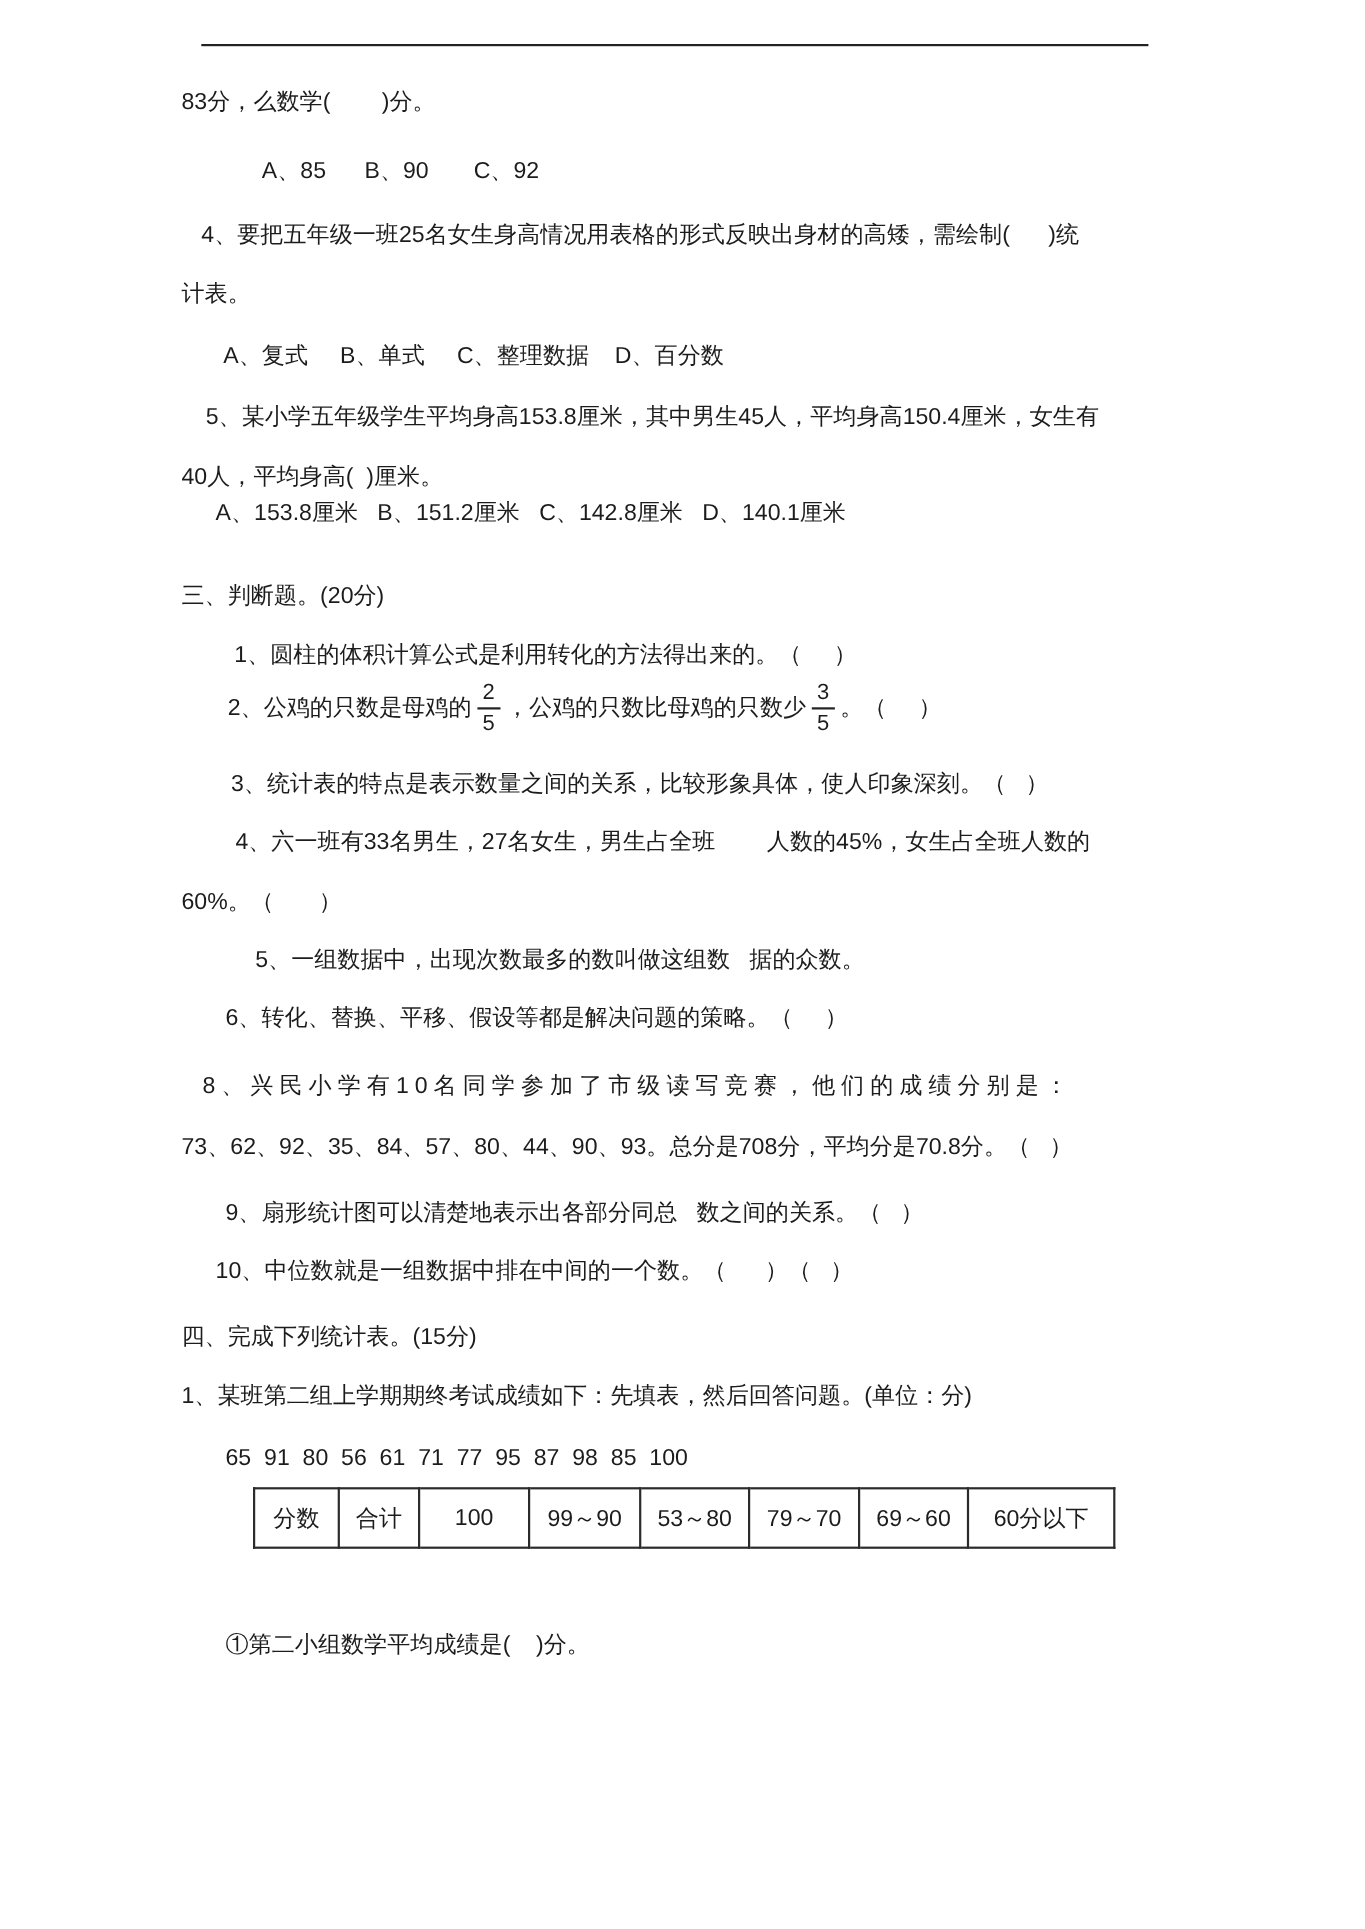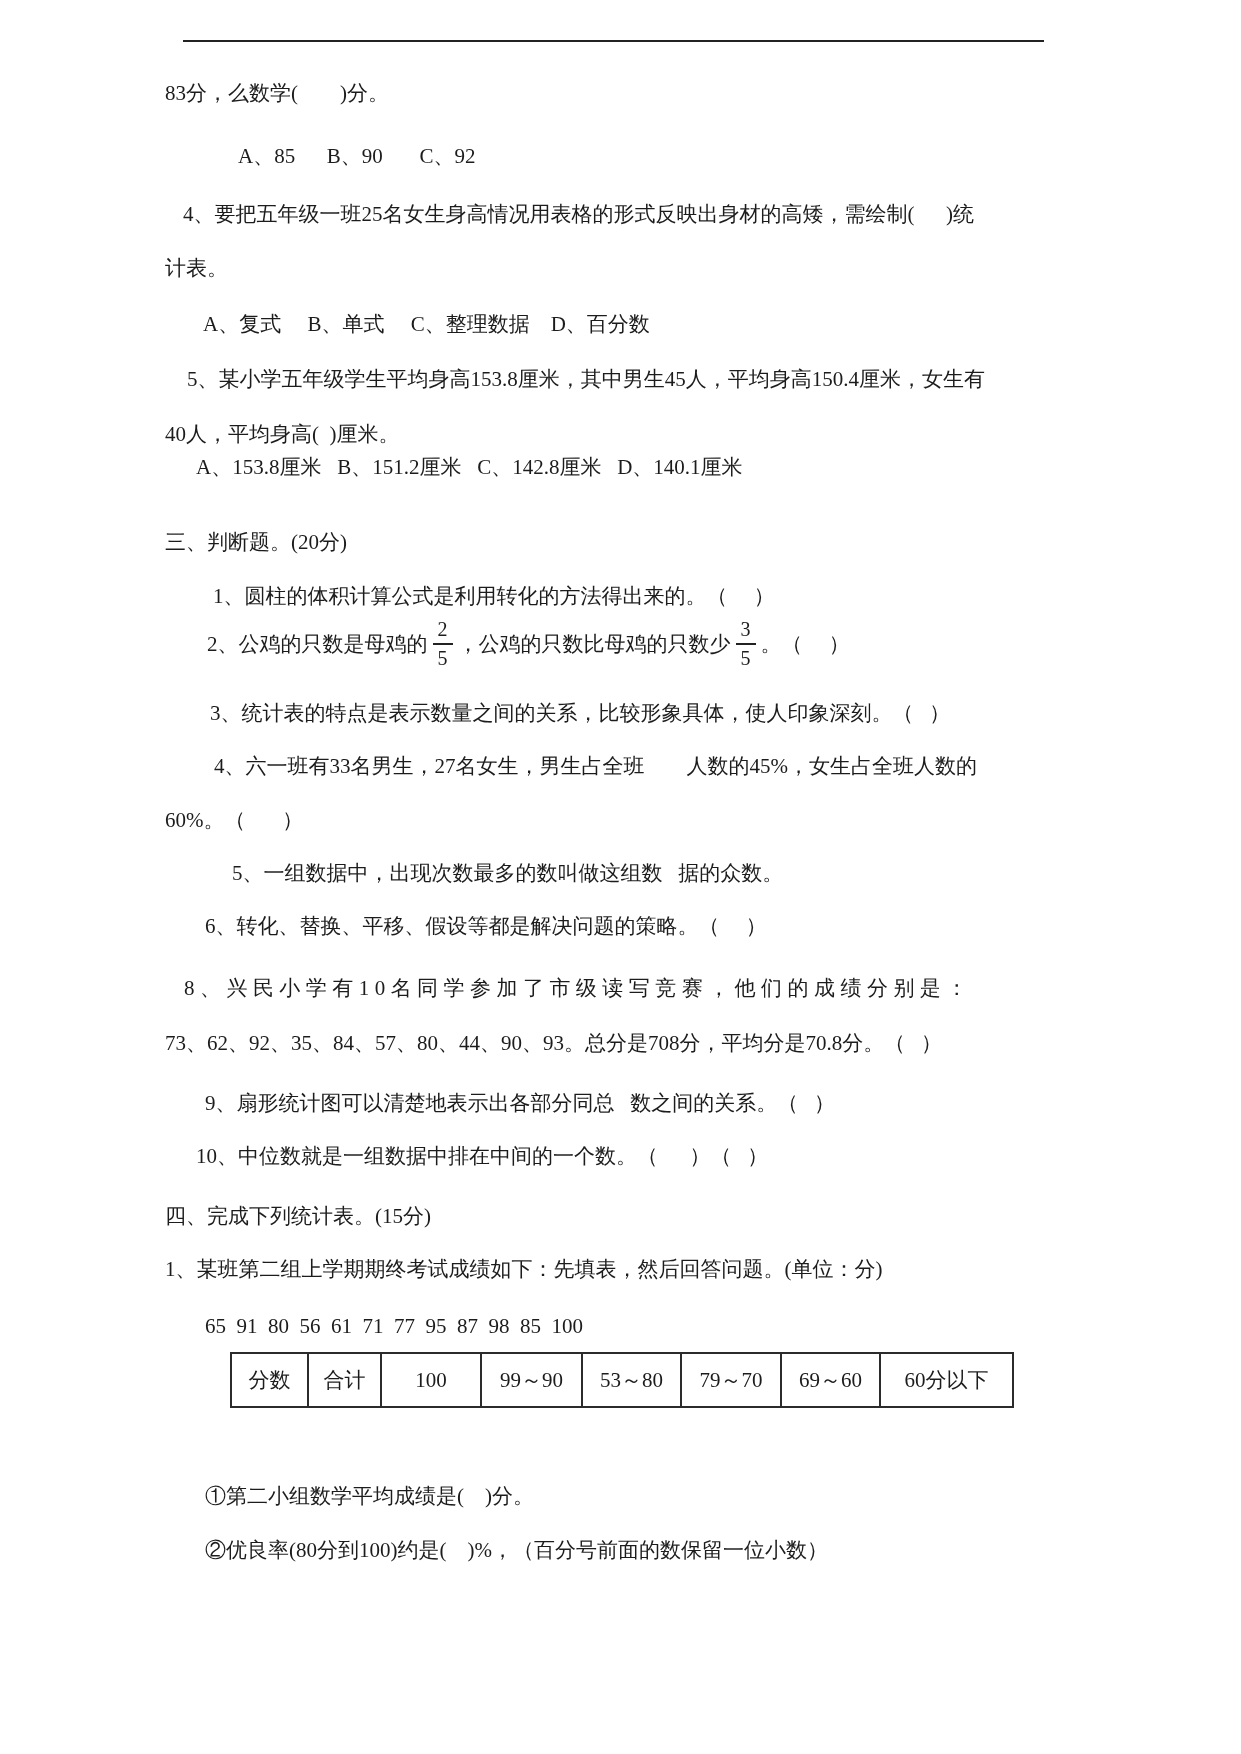--- a/index.html
+++ b/index.html
@@ -5,21 +5,21 @@
   html, body {
     margin: 0;
     padding: 0;
     background: #ffffff;
   }
   .page {
     position: relative;
     width: 1241px;
     height: 1754px;
     background: #ffffff;
-    font-family: Liberation Serif, serif;
+    font-family: Liberation Sans, sans-serif;
     color: #1c1c1c;
     overflow: hidden;
   }
   .header-rule {
     position: absolute;
     top: 40px;
     left: 183px;
     width: 861px;
     height: 2px;
     background: #222222;
@@ -128,15 +128,14 @@
       <td>99～90</td>
       <td>53～80</td>
       <td>79～70</td>
       <td>69～60</td>
       <td>60分以下</td>
     </tr>
   </tbody>
     </table>
 
   <div class="line" style="top:1483px;left:205px;">①第二小组数学平均成绩是(    )分。</div>
-  <div class="line" style="top:1537px;left:205px;">②优良率(80分到100)约是(    )%，（百分号前面的数保留一位小数）</div>
 
 </div>
 
 </body></html>

